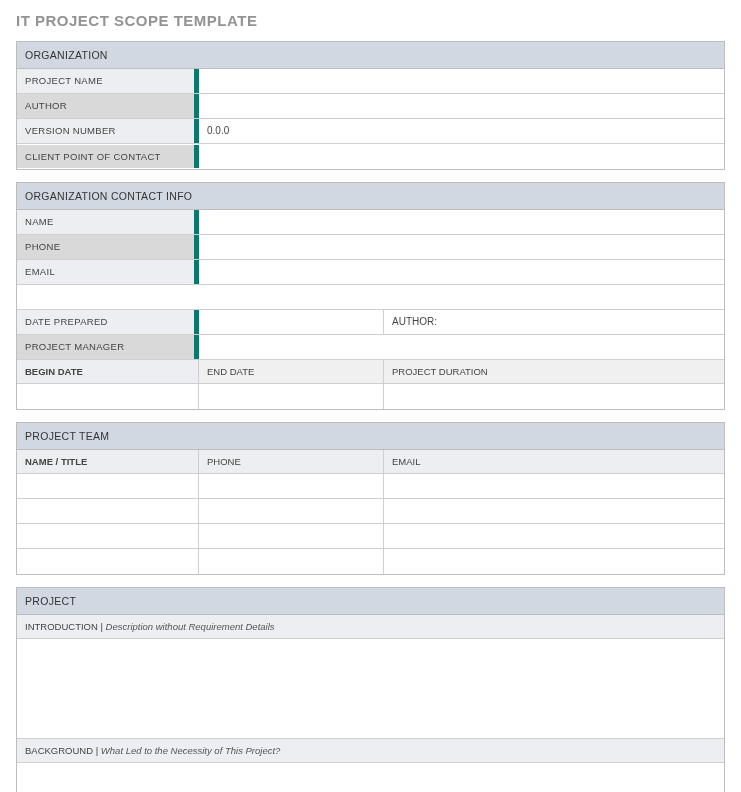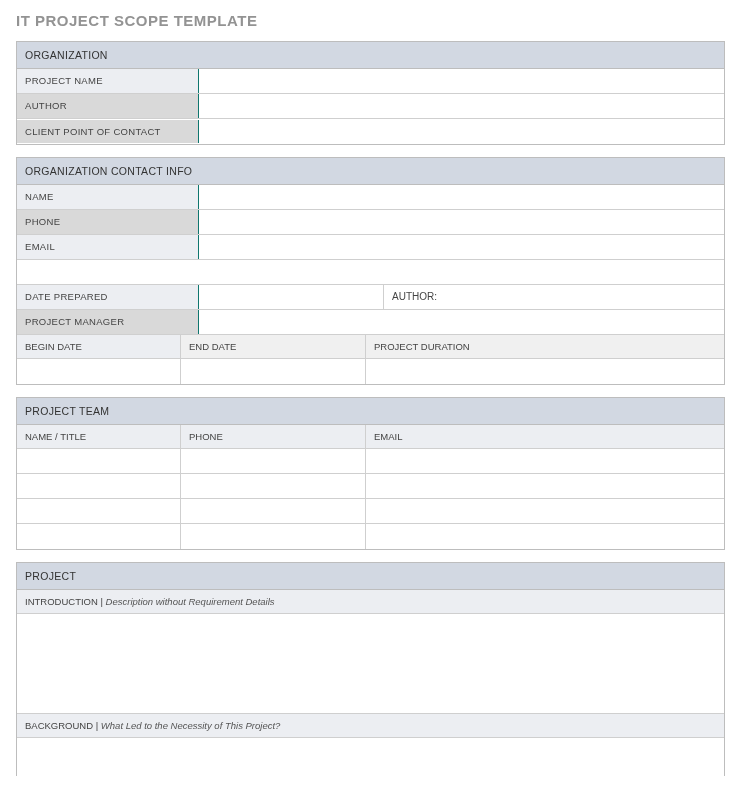--- a/index.html
+++ b/index.html
@@ -37,21 +37,21 @@
     border-bottom: 1px solid #cfcfcf;
   }
   .row:last-child { border-bottom: none; align-items: center; }
   .label-cell {
     width: 182px;
     flex-shrink: 0;
     padding: 6px 8px;
     font-size: 9.5px;
     letter-spacing: 0.3px;
     color: #444;
-    border-right: 1px solid #0f766e;
+    border-right: 5px solid #0f766e;
   }
   .label-light { background: #eceef2; }
   .label-shade { background: #d9d9d9; }
   .value-cell {
     flex: 1;
     background: #fff;
     padding: 6px 8px;
     font-size: 10px;
     color: #444;
   }
@@ -70,21 +70,21 @@
   .tri-header .tri-cell:last-child,
   .tri-row .tri-cell:last-child { border-right: none; }
   .tri-row {
     display: flex;
     min-height: 25px;
     border-bottom: 1px solid #cfcfcf;
     background: #fff;
   }
   .tri-row:last-child { border-bottom: none; }
   .tri-row .tri-cell { font-size: 10px; }
-  .col-a { width: 164px; flex-shrink: 0; }
+  .col-a { width: 182px; flex-shrink: 0; font-weight: bold; }
   .col-b { width: 185px; flex-shrink: 0; }
   .col-c { flex: 1; }
   .team-header { background: #eceef2; }
   .sub-header {
     background: #eceef2;
     border-bottom: 1px solid #cfcfcf;
     padding: 6px 8px;
     font-size: 9.5px;
     color: #444;
   }
@@ -110,20 +110,24 @@
 
 <div class="section">
   <div class="section-header">ORGANIZATION</div>
   <div class="row">
     <div class="label-cell label-light">PROJECT NAME</div>
     <div class="value-cell"></div>
   </div>
   <div class="row">
     <div class="label-cell label-shade">AUTHOR</div>
     <div class="value-cell"></div>
+  </div>
+  <div class="row">
+    <div class="label-cell label-light">VERSION NUMBER</div>
+    <div class="value-cell"> 0.0.0</div>
   </div>
   <div class="row">
     <div class="label-cell label-shade">CLIENT POINT OF CONTACT</div>
     <div class="value-cell"></div>
   </div>
 </div>
 
 <div class="section">
   <div class="section-header">ORGANIZATION CONTACT INFO</div>
   <div class="row">

